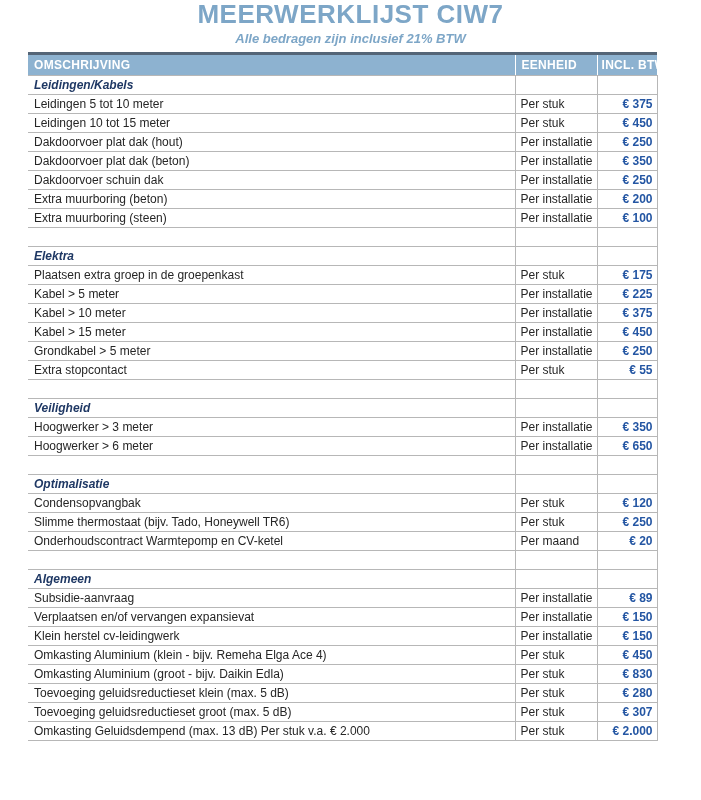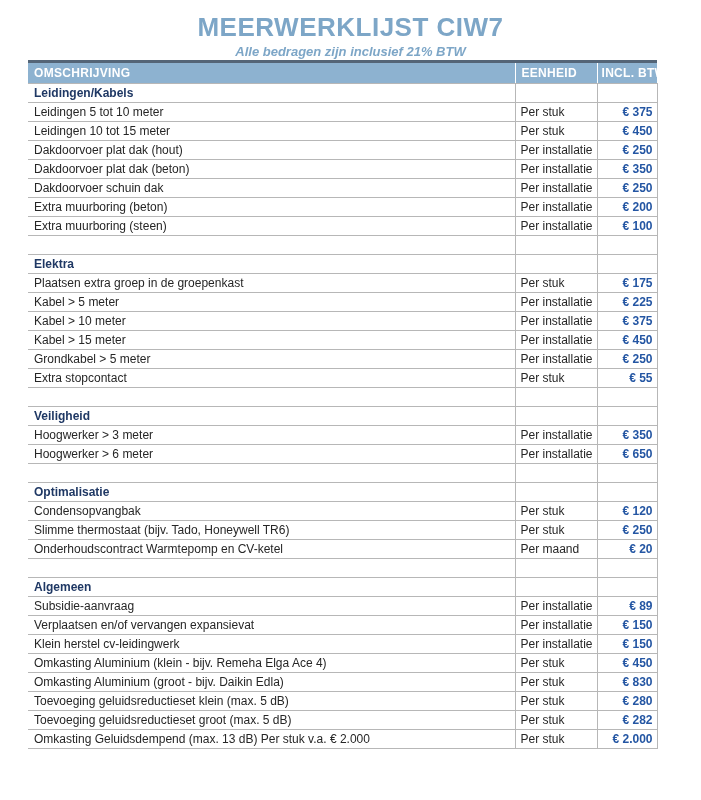--- a/index.html
+++ b/index.html
@@ -7,42 +7,41 @@
     padding: 0;
     background: #ffffff;
     width: 701px;
     height: 800px;
     font-family: "Liberation Sans", sans-serif;
     position: relative;
     overflow: hidden;
   }
   .doc-header {
     text-align: center;
-    padding-top: 13px;
   }
   .doc-title {
     margin: 0;
     font-size: 26px;
     font-weight: bold;
     letter-spacing: 0.5px;
     color: var(--title_accent, #7da6c7);
     line-height: 28px;
   }
   .doc-subtitle {
     margin: 3px 0 0 0;
     font-size: 13px;
     font-weight: bold;
     color: var(--title_accent, #7da6c7);
     line-height: 15px;
     font-style: italic;
   }
   table.price-table {
     position: absolute;
     left: 28px;
-    top: 60px;
+    top: 52px;
     width: 629px;
     border-collapse: collapse;
     table-layout: fixed;
   }
   col.c-desc  { width: 487px; }
   col.c-unit  { width: 82px;  }
   col.c-price { width: 60px;  }
 
   thead th {
     background: var(--header_bg, #8db2d0);
@@ -82,20 +81,21 @@
     border-left: 1px solid var(--border_gray, #b7b7b7);
     border-right: 1px solid var(--border_gray, #b7b7b7);
     text-align: right;
     padding: 0 4px 0 12px;
     color: var(--price_text, #2456a3);
     font-weight: bold;
   }
   tr.section-row td.cell-desc {
     color: var(--section_text, #1f3864);
     font-weight: bold;
+    font-style: italic;
   }
 </style>
 </head>
 <body>
 
 <div class="doc-header">
   <h1 class="doc-title">MEERWERKLIJST CIW7</h1>
   <p class="doc-subtitle">Alle bedragen zijn inclusief 21% BTW</p>
 </div>
 
@@ -274,21 +274,21 @@
         <td class="cell-price">€ 830</td>
       </tr>
       <tr class="item-row">
         <td class="cell-desc">Toevoeging geluidsreductieset klein (max. 5 dB)</td>
         <td class="cell-unit">Per stuk</td>
         <td class="cell-price">€ 280</td>
       </tr>
       <tr class="item-row">
         <td class="cell-desc">Toevoeging geluidsreductieset groot (max. 5 dB)</td>
         <td class="cell-unit">Per stuk</td>
-        <td class="cell-price">€ 282</td>
+        <td class="cell-price">€ 307</td>
       </tr>
       <tr class="item-row">
         <td class="cell-desc">Omkasting Geluidsdempend (max. 13 dB) Per stuk v.a. € 2.000</td>
         <td class="cell-unit">Per stuk</td>
         <td class="cell-price">€ 2.000</td>
       </tr>
     </tbody>
 </table>
 
 </body></html>

